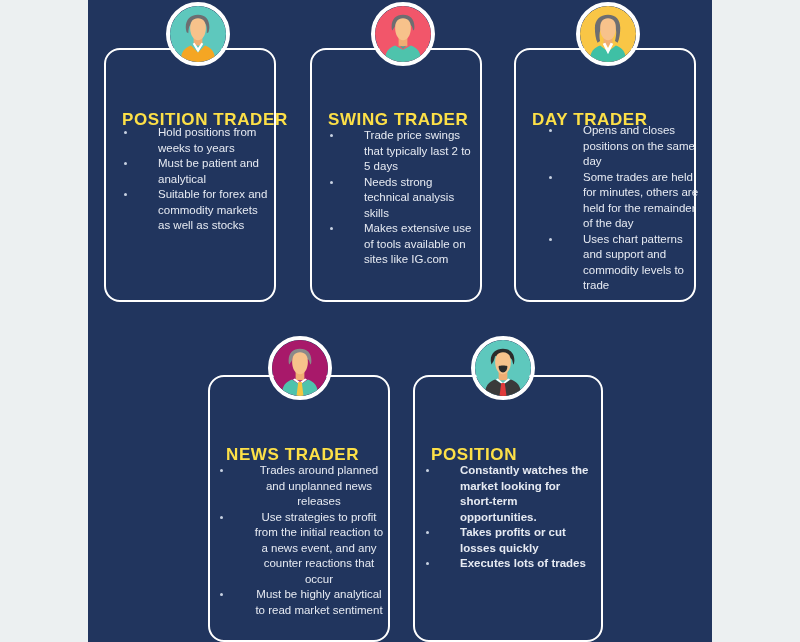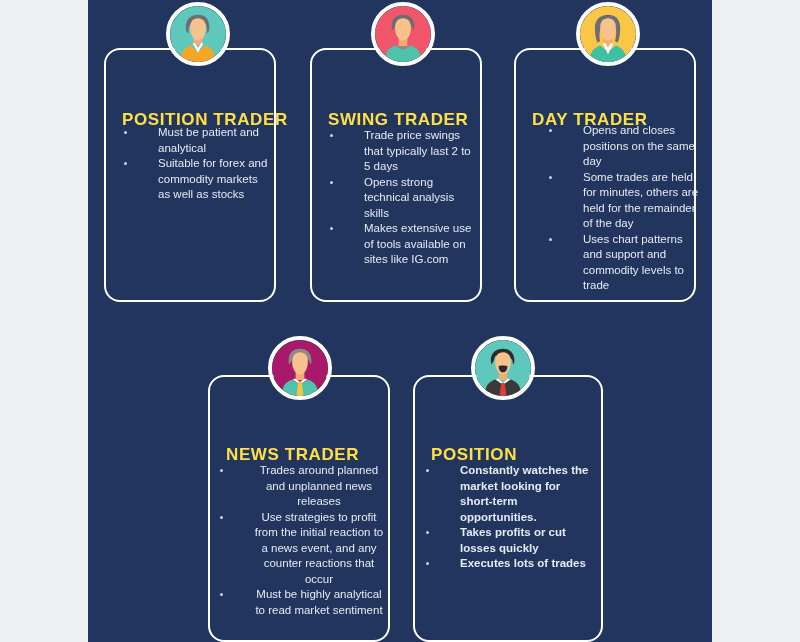--- a/index.html
+++ b/index.html
@@ -99,39 +99,40 @@
         <path d="M32 10c9 0 13 6 13 14 0 3-1 6-1 6l-2 1c0 0 1-9-2-11-2-1-6 0-10-1-3-1-4-3-4-3s-1 4-3 6c-2 2-2 9-2 9l-2-1s-1-3-1-6c0-8 5-14 14-14z" fill="#6d6e71"></path>
         <path d="M27 35h10v10h-10z" fill="#f0ad73"></path>
         <path d="M32 14c6 0 9 4 9 11 0 8-4 14-9 14s-9-6-9-14c0-7 3-11 9-11z" fill="#f7c28b"></path>
         <path d="M24 45c-6 2-10 6-11 12l-1 7h40l-1-7c-1-6-5-10-11-12l-8 8z" fill="#f5a623"></path>
         <path d="M27 44l5 8 5-8c-1 3-3 4-5 4s-4-1-5-4z" fill="#ffffff"></path>
         <path d="M26 43l6 10 6-10 -2-1-4 6-4-6z" fill="#ffffff"></path>
       </svg>
     </div>
     <div class="card-title" style="left:34px; top:90px;">POSITION TRADER</div>
     <ul class="bullets" style="left:34px; top:125px; width:148px;">
+      <li>Hold positions from weeks  to years</li>
       <li>Must be patient and analytical</li>
       <li>Suitable for forex and commodity markets as well as stocks</li>
     </ul>
 
     <div class="card" style="left:222px; top:48px; width:172px; height:254px;"></div>
     <div class="avatar" style="left:283px; top:2px;">
       <svg viewBox="0 0 64 64">
         <circle cx="32" cy="32" r="32" fill="#f2566a"></circle>
         <path d="M32 10c8 0 13 5 13 13 0 2 0 4-1 5-1-1-1-5-3-6-2-1-6 1-11 0-4-1-6-3-6-3s-1 5-3 7c-1 2-1 2-1 2-1-1-1-3-1-5 0-8 5-13 13-13z" fill="#6d6e71"></path>
         <path d="M27 36h10v10h-10z" fill="#f0ad73"></path>
         <path d="M32 14c6 0 9 4 9 11 0 8-4 14-9 14s-9-6-9-14c0-7 3-11 9-11z" fill="#f7c28b"></path>
         <path d="M23 45c-6 2-10 6-11 12l-1 7h42l-1-7c-1-6-5-10-11-12l-9 5z" fill="#4ec3ac"></path>
         <path d="M27 44c2 3 8 3 10 0l-5 5z" fill="#3fae99"></path>
       </svg>
     </div>
     <div class="card-title" style="left:240px; top:90px;">SWING TRADER</div>
     <ul class="bullets" style="left:240px; top:128px; width:150px;">
       <li>Trade price swings that typically last 2 to 5 days</li>
-      <li>Opens strong technical analysis skills</li>
+      <li>Needs strong technical analysis skills</li>
       <li>Makes extensive use of tools available on sites like IG.com</li>
     </ul>
 
     <div class="card" style="left:426px; top:48px; width:182px; height:254px;"></div>
     <div class="avatar" style="left:488px; top:2px;">
       <svg viewBox="0 0 64 64">
         <circle cx="32" cy="32" r="32" fill="#f9c646"></circle>
         <path d="M32 10c9 0 14 6 14 15 0 6-1 13-3 17l-3-2c1-4 2-10 1-13-1-3-4-4-9-5-4-1-6-3-6-3s0 4-2 7c-2 3-2 10-1 14l-3 2c-2-4-3-11-3-17 0-9 6-15 15-15z" fill="#6d6e71"></path>
         <path d="M27 36h10v10h-10z" fill="#f0ad73"></path>
         <path d="M32 14c6 0 9 4 9 11 0 8-4 14-9 14s-9-6-9-14c0-7 3-11 9-11z" fill="#f7c28b"></path>

